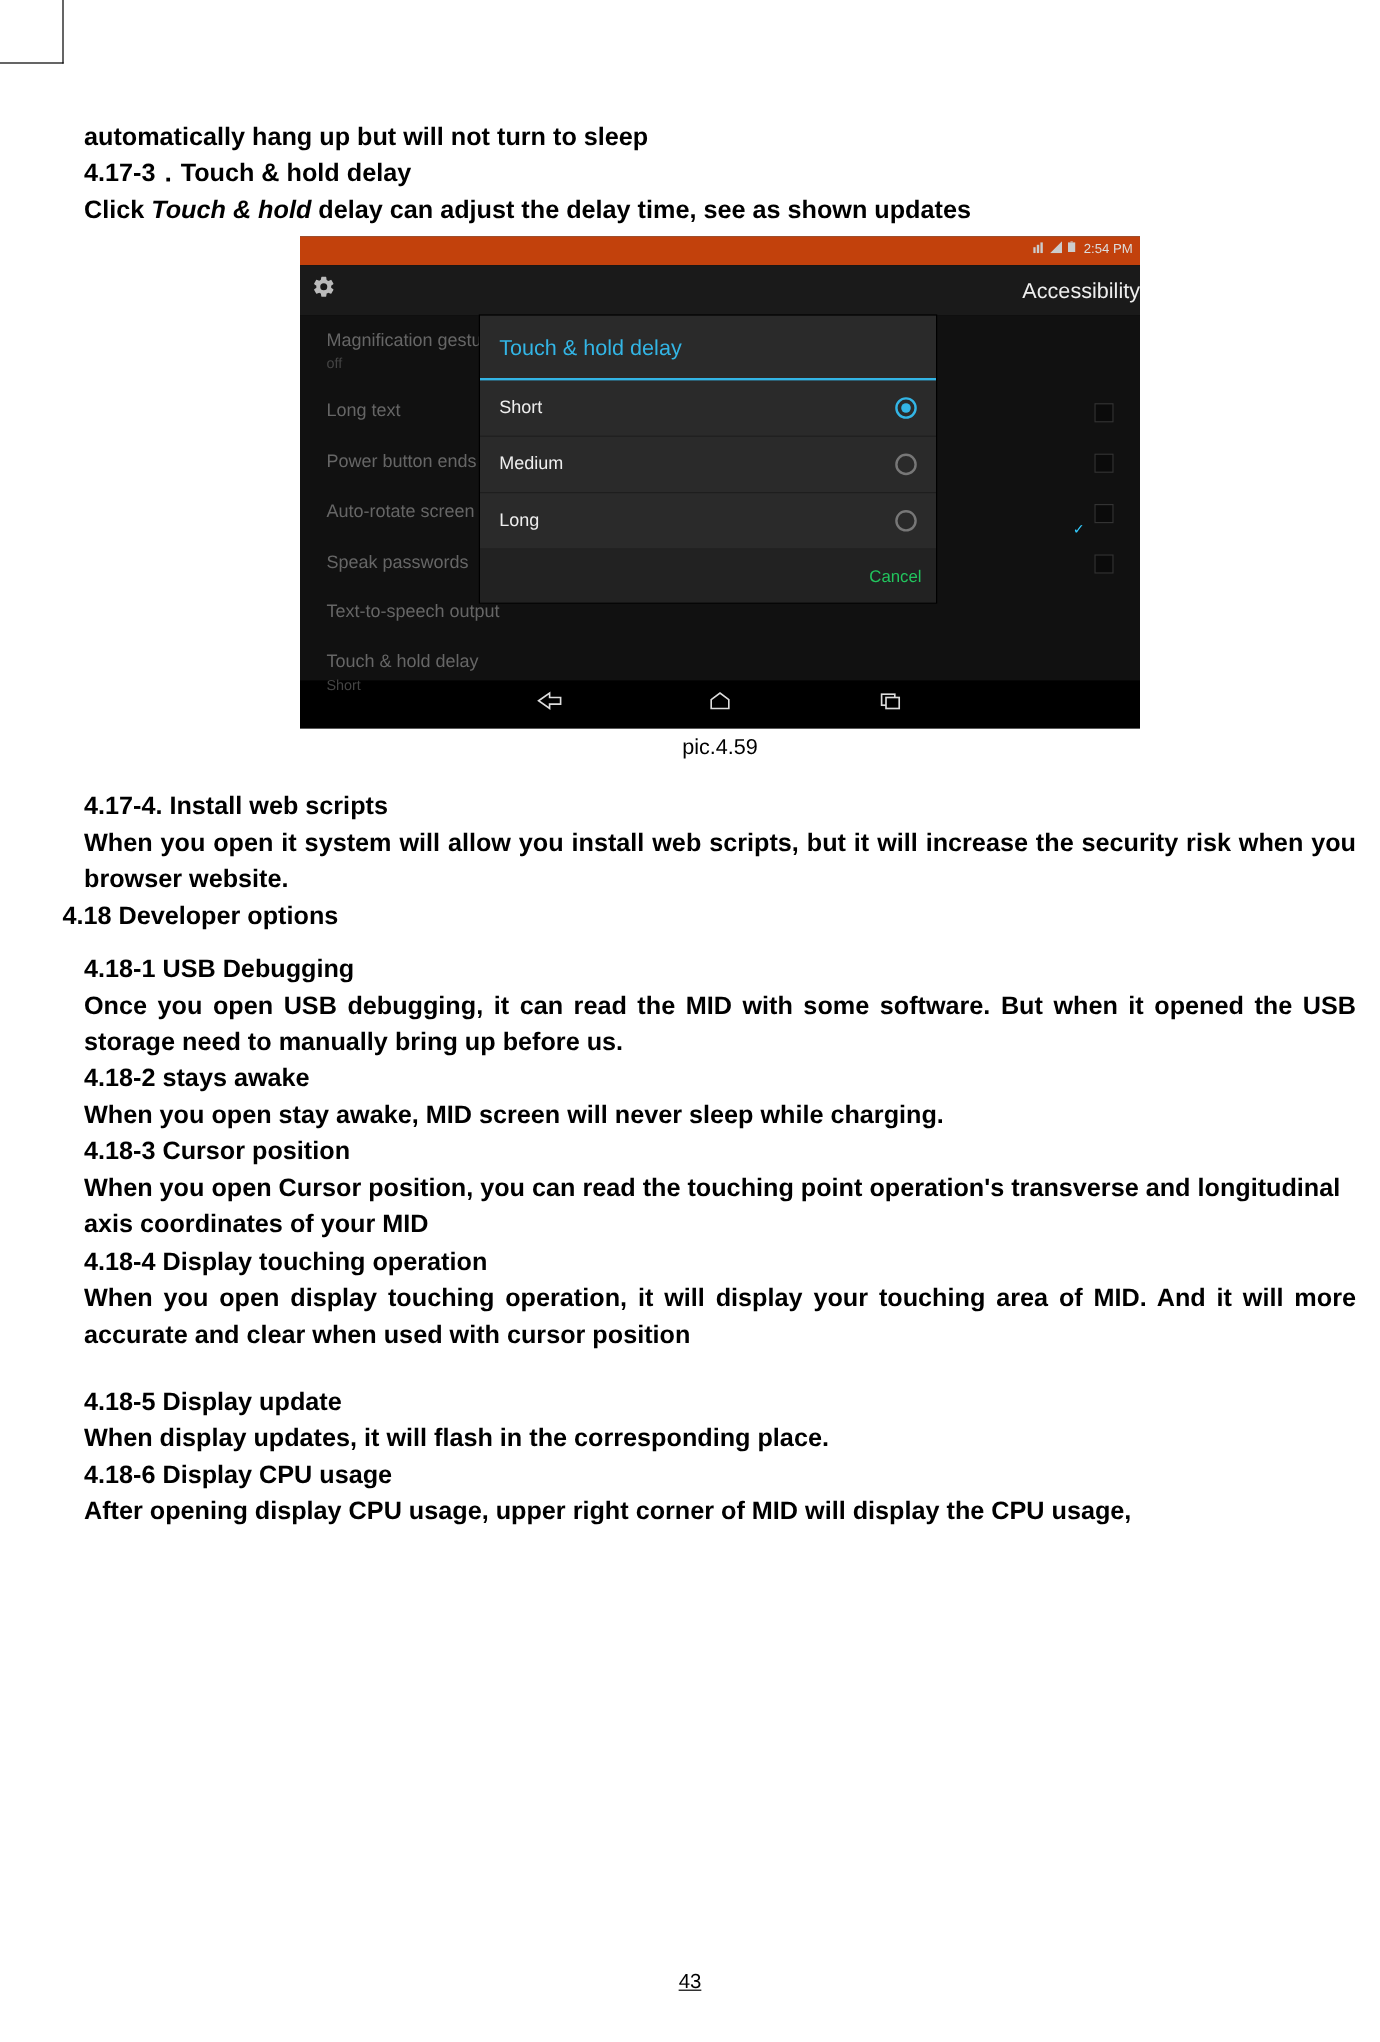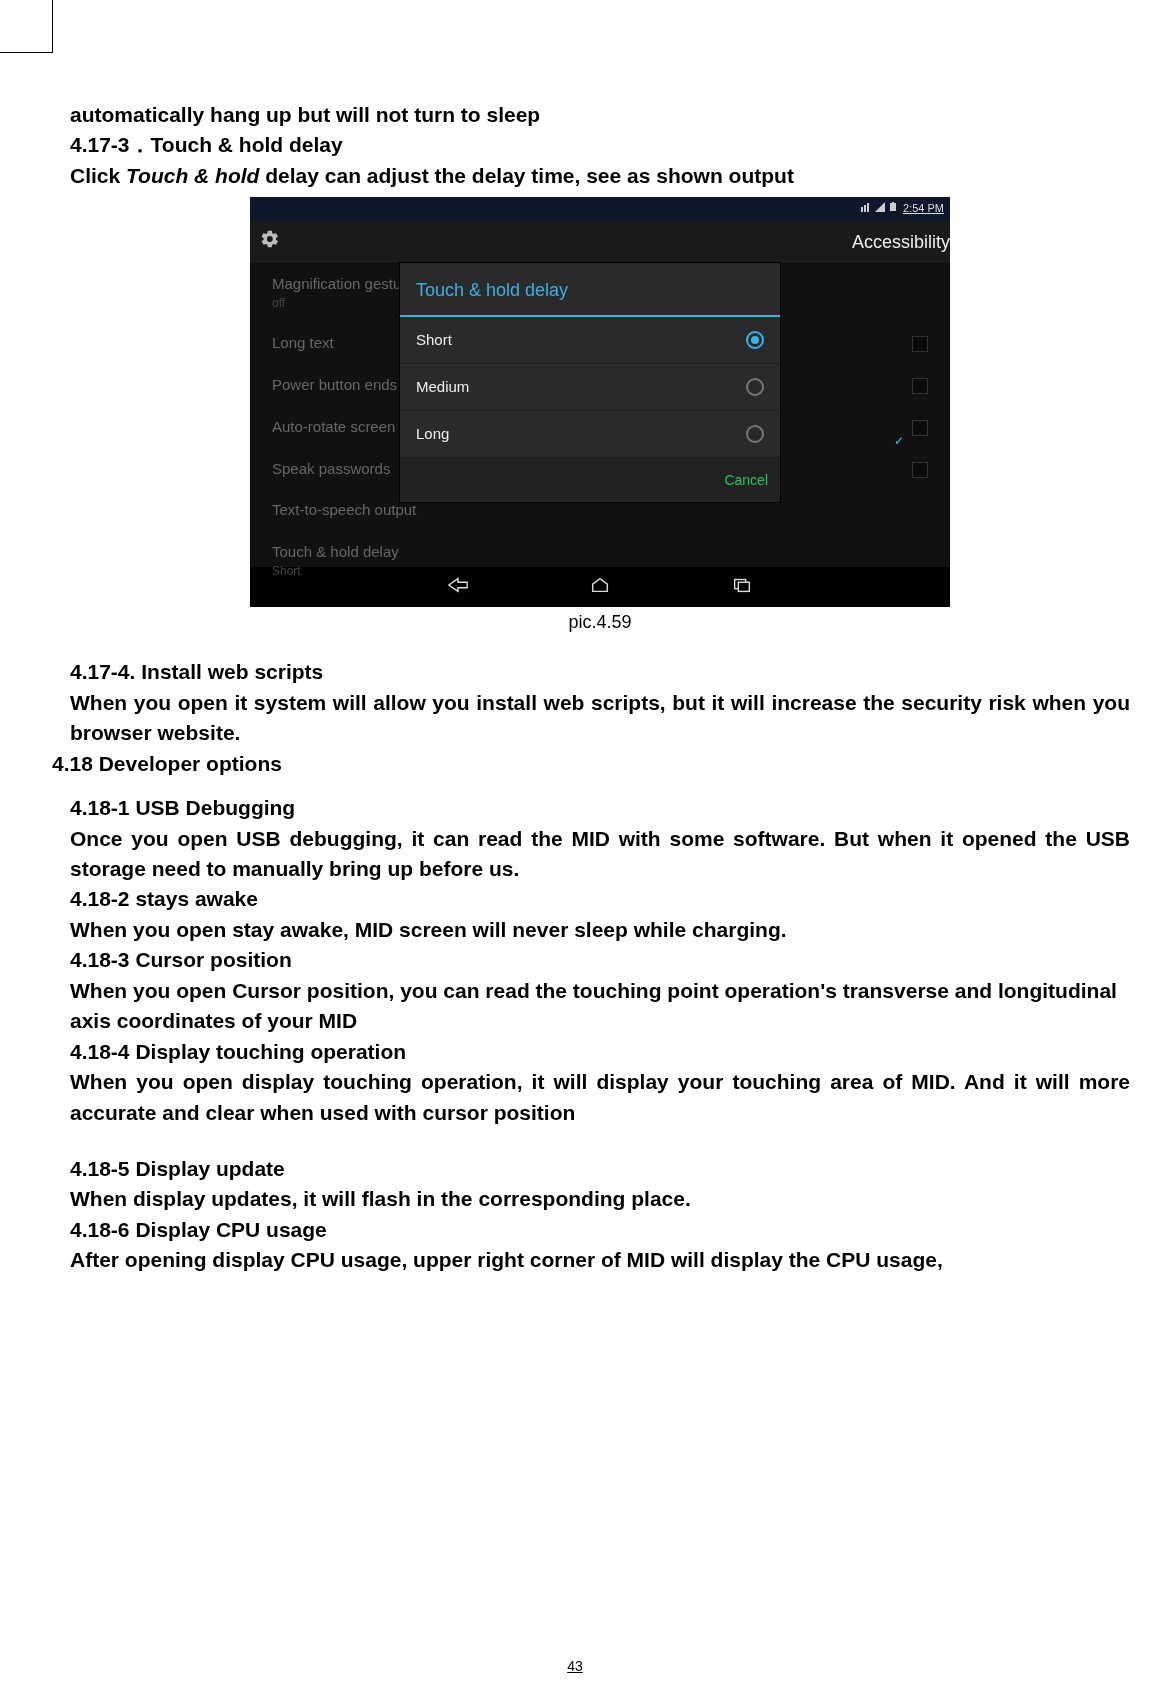--- a/index.html
+++ b/index.html
@@ -39,29 +39,28 @@
   .shot {
     width: 700px;
     height: 410px;
     background: #000;
     position: relative;
     box-sizing: border-box;
     font-family: "Helvetica Neue", Arial, sans-serif;
   }
   .statusbar {
     height: 24px;
-    background: #0f172a;
+    background: #c2410c;
     display: flex;
     justify-content: flex-end;
     align-items: center;
     padding-right: 6px;
     gap: 4px;
     color: #ddd;
     font-size: 11px;
-    text-decoration: underline;
   }
   .sb-icon {
     width: 10px; height: 10px;
     display: inline-block;
   }
   .shot-header {
     height: 42px;
     background: #1a1a1a;
     display: flex;
     align-items: center;
@@ -160,24 +159,24 @@
   }
 
   .caption {
     text-align: center;
     font-size: 18px;
     margin-top: 2px;
   }
 
   .page-num {
     position: absolute;
-    bottom: 28px;
+    bottom: 40px;
     left: 0; right: 0;
     text-align: center;
-    font-size: 14px;
+    font-size: 17px;
     text-decoration: underline;
   }
   .corner-box {
     position: absolute;
     left: 0; top: 0;
     width: 52px; height: 52px;
     border: 1px solid #000;
     border-top: none;
     border-left: none;
   }
@@ -187,21 +186,21 @@
 
 <div class="page">
   <div class="corner-box"></div>
 
   <div class="content">
 
     <p>automatically hang up but will not turn to sleep</p>
 
     <p class="bold">4.17-3．Touch &amp; hold delay</p>
     <p>
-      <span>Click </span><span class="italic">Touch &amp; hold</span><span> delay can adjust the delay time, see as shown output</span>
+      <span>Click </span><span class="italic">Touch &amp; hold</span><span> delay can adjust the delay time, see as shown updates</span>
     </p>
 
     <div class="shot-wrap">
       <div class="shot">
 
         <div class="statusbar">
           <span>
             <svg class="sb-icon" viewBox="0 0 10 10">
                 <rect x="0" y="5" width="2" height="5" fill="#ccc"></rect>
                 <rect x="3" y="3" width="2" height="7" fill="#ccc"></rect>

